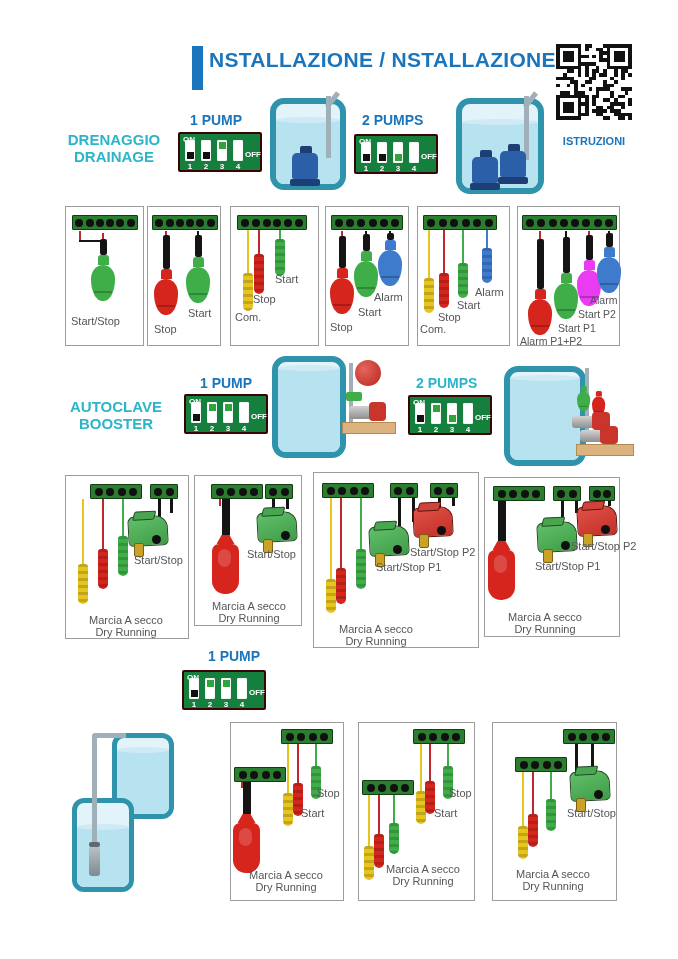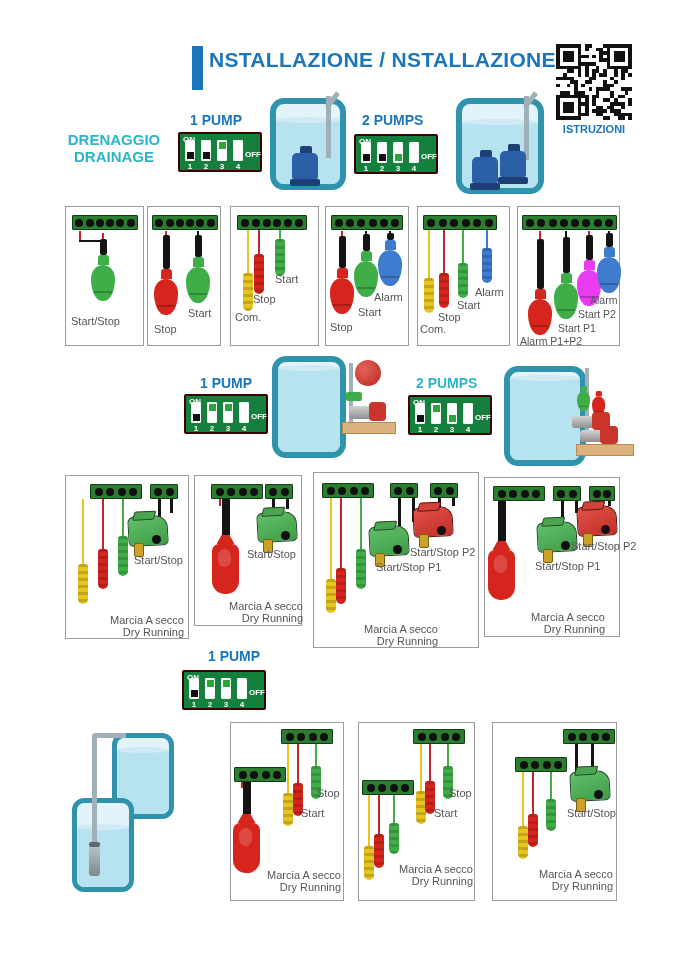--- a/index.html
+++ b/index.html
@@ -2,27 +2,27 @@
 <html><head>
 <meta charset="utf-8">
 <style>
   html,body{margin:0;padding:0;background:#fff;}
   #page{position:relative;width:678px;height:959px;background:#fff;overflow:hidden;
         font-family:"Liberation Sans",sans-serif;margin:0 auto;}
   
   .tbar{position:absolute;background:#1b75bc;}
   .title{position:absolute;color:#1b75bc;font-weight:bold;font-size:21px;letter-spacing:.3px;white-space:nowrap;}
   .qr{position:absolute;width:76px;height:76px;}
-  .qrlbl{position:absolute;color:#1b75bc;font-weight:bold;font-size:11px;width:84px;text-align:center;}
+  .qrlbl{position:absolute;color:#1b75bc;font-weight:bold;font-size:11px;width:84px;text-align:center;margin-top:12px;}
   
   .sec{position:absolute;color:#2cb5c8;font-weight:bold;font-size:15px;text-align:center;line-height:17px;}
   .plbl{position:absolute;color:#1b75bc;font-weight:bold;font-size:14px;white-space:nowrap;}
   .plbl.teal{color:#2cb5c8;}
   .lbl{position:absolute;font-size:11px;color:#545559;line-height:12px;white-space:nowrap;}
-  .lbl.c{text-align:right;white-space:normal;}
+  .lbl.c{text-align:center;white-space:normal;}
   
   .dip{position:absolute;width:84px;height:40px;background:#15803d;border:2px solid #3a0404;border-radius:2px;box-sizing:border-box;}
   .dip .dip-on,.dip .dip-off{position:absolute;color:#fff;font-weight:bold;font-size:8px;}
   .dip .dip-on{left:3px;top:1px;}
   .dip .dip-off{left:65px;top:16px;}
   .dip .slot{position:absolute;top:6px;width:10px;height:21px;background:#fff;border-radius:1px;box-shadow:inset 0 0 1px #00000066;}
   .dip .mark{position:absolute;left:1.5px;width:7px;height:7px;display:block;}
   .dip .mark.black{background:#111;}
   .dip .mark.green{background:#2fa43a;}
   .dip .mark.up{top:2px;}
@@ -484,20 +484,24 @@
         <span class="sleeve" style="height:14px"></span>
       <span class="fneck"></span>
         <span class="fbody"></span>
     </div>
     <div class="lbl" style="left:2px;top:128px;font-size:10.5px">Alarm P1+P2</div>
     <div class="lbl" style="left:40px;top:115px;font-size:10.5px">Start P1</div>
     <div class="lbl" style="left:60px;top:101px;font-size:10.5px">Start P2</div>
     <div class="lbl" style="left:72px;top:87px;font-size:10.5px">Alarm</div>
   </div>
 
+  <div class="sec" style="left:60px;top:398px;width:112px">
+    <div>AUTOCLAVE</div>
+    <div>BOOSTER</div>
+  </div>
   <div class="plbl" style="left:200px;top:375px">1 PUMP</div>
   <div class="dip" style="left:184px;top:394px">
       <span class="dip-on">ON</span>
       <span class="dip-off">OFF</span>
       <span class="slot" style="left:5px">
         <i class="mark black down"></i>
       </span>
       <span class="dnum" style="left:5px">1</span>
       <span class="slot" style="left:21px">
         <i class="mark green up"></i>

